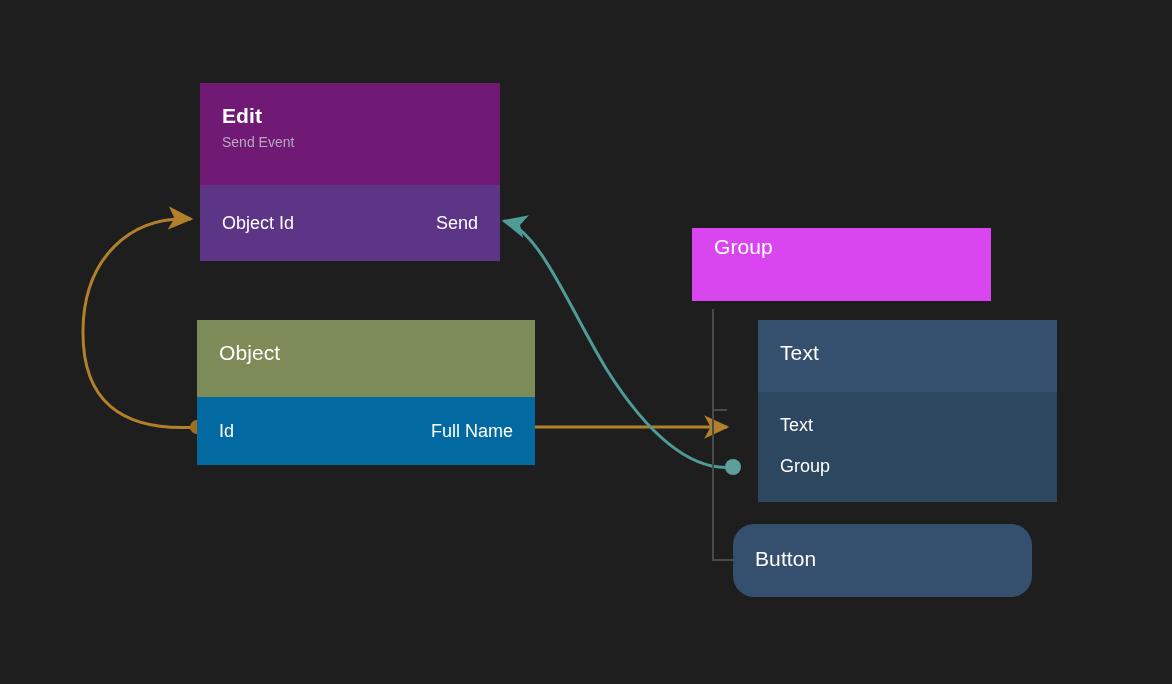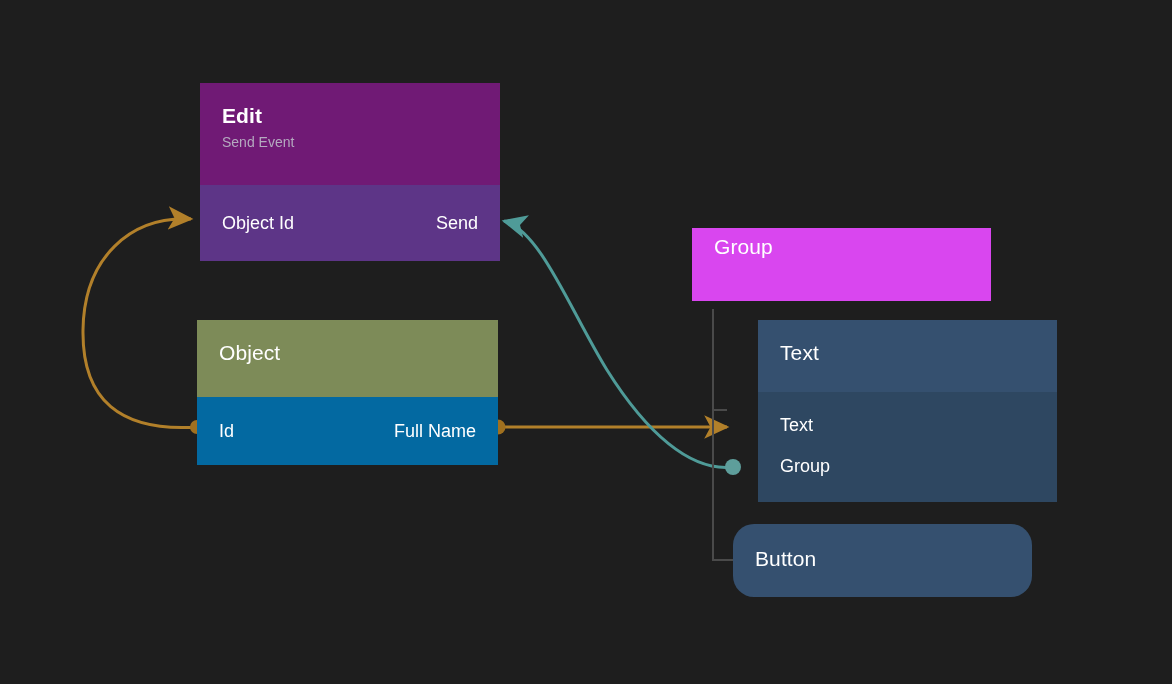--- a/index.html
+++ b/index.html
@@ -71,21 +71,21 @@
   }
   .port-label.right { margin-left: auto; text-align: right; }
 
   
   #node-edit { left: 200px; top: 83px; width: 300px; }
   #node-edit .node-header { background: #701a75; height: 102px; }
   #node-edit .node-body   { background: #5d3587; height: 76px; }
   #node-edit .port-row    { height: 76px; }
 
   
-  #node-object { left: 197px; top: 320px; width: 301px; border-radius: 27px; }
+  #node-object { left: 197px; top: 320px; width: 338px; border-radius: 27px; }
   #node-object .node-header { background: #7d8b58; height: 77px; }
   #node-object .node-body   { background: #0369a1; height: 68px; }
   #node-object .port-row    { height: 68px; }
 
   
   #node-group { left: 692px; top: 228px; width: 299px; }
   #node-group .node-header { background: #d946ef; height: 73px; padding-top: 6px; }
 
   
   #node-text { left: 758px; top: 320px; width: 299px; }

